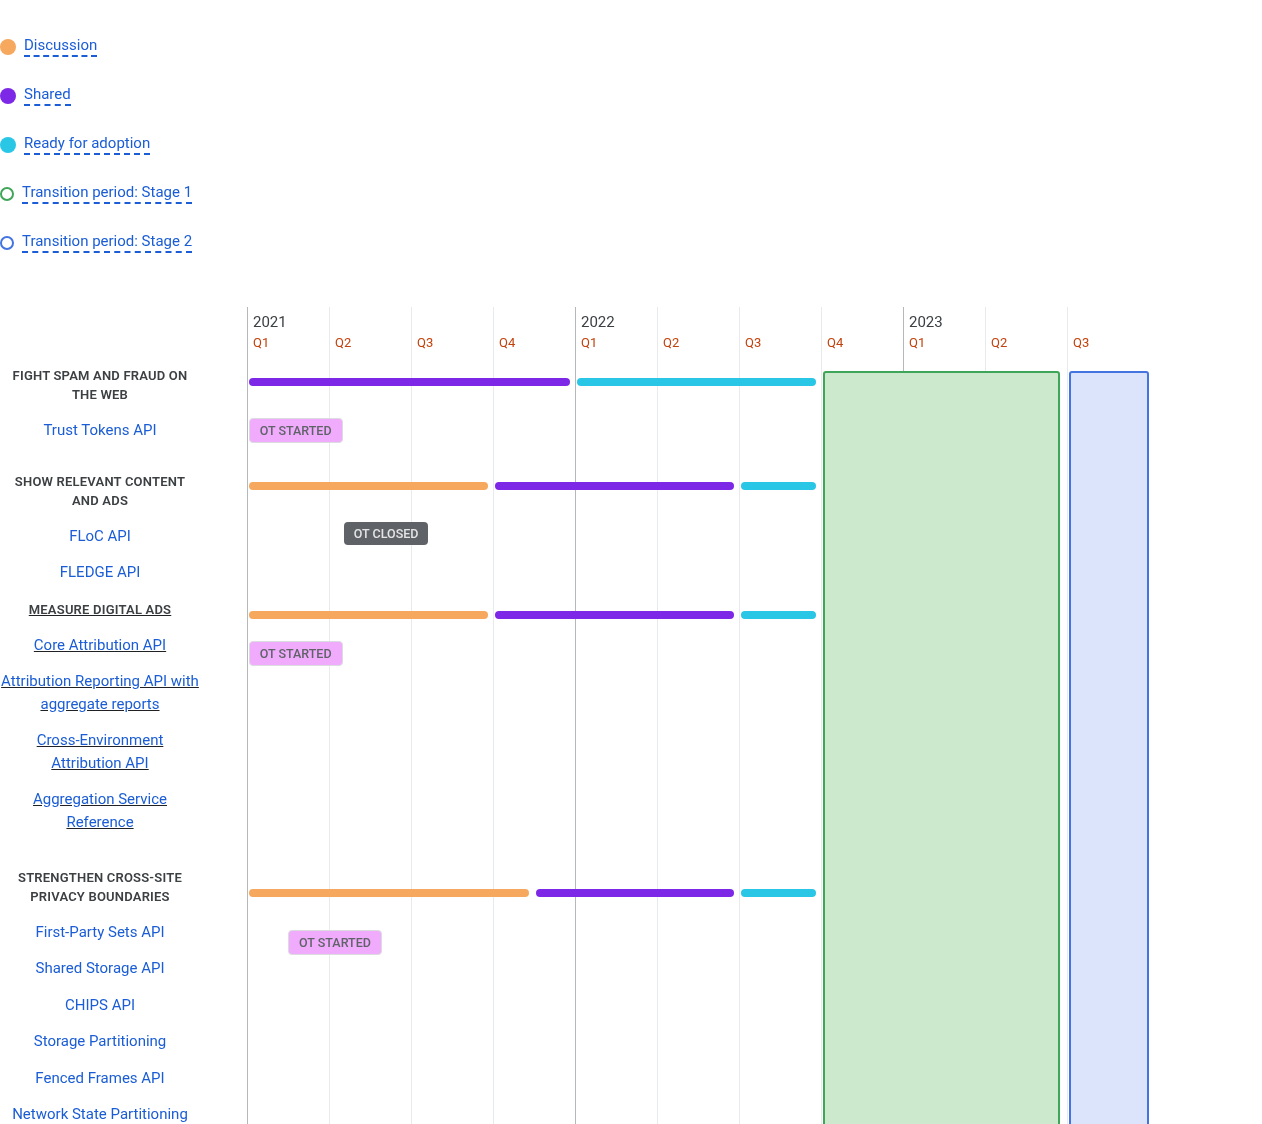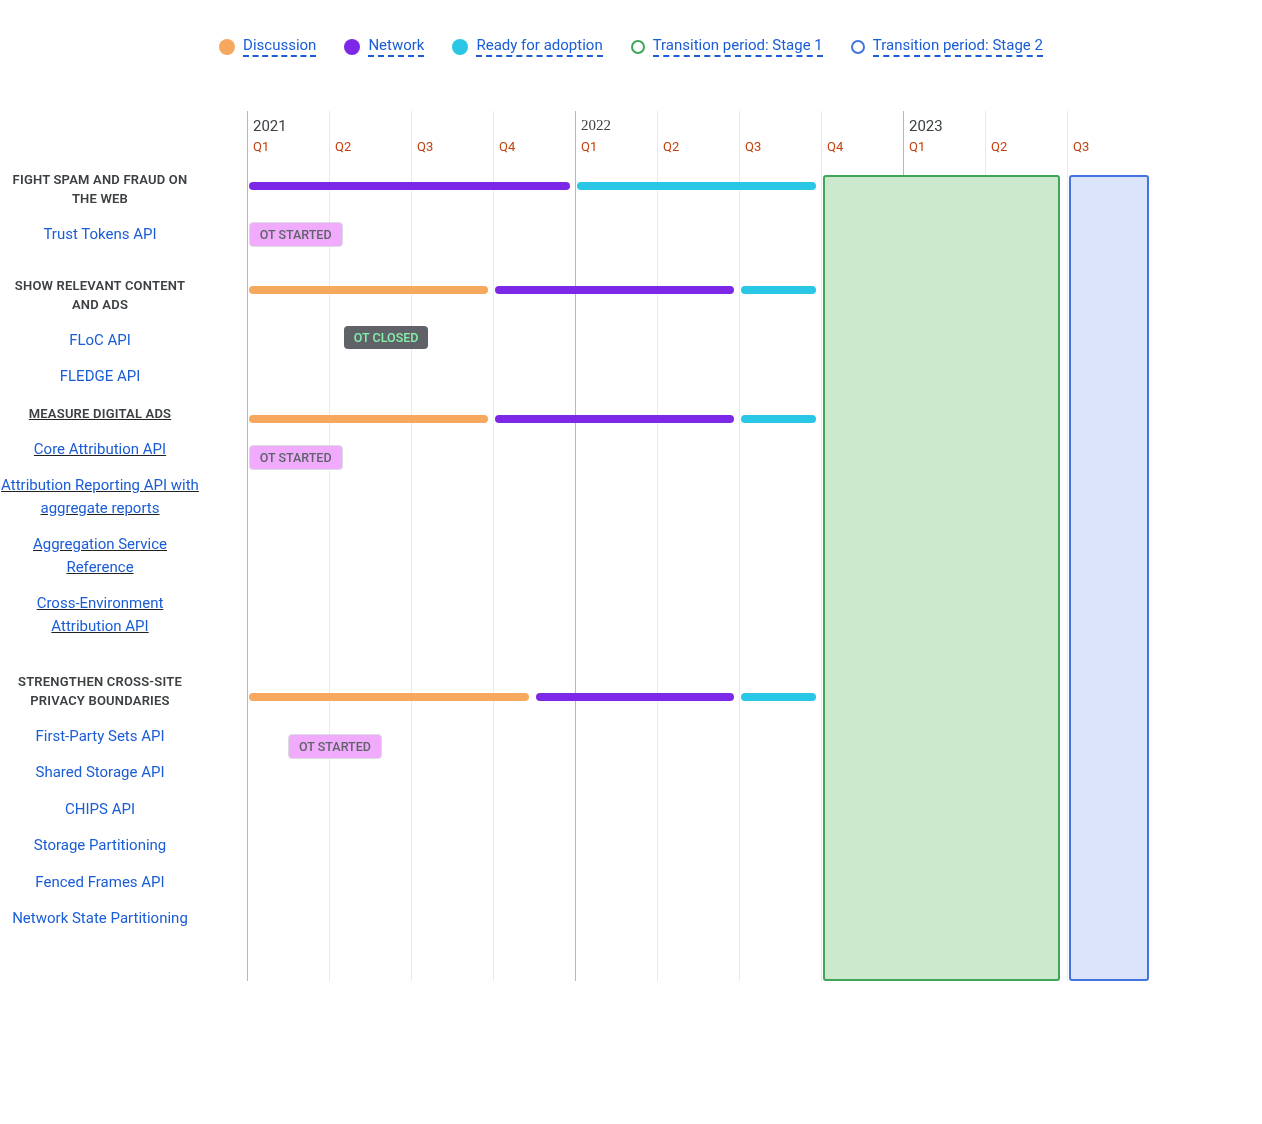--- a/index.html
+++ b/index.html
@@ -9,20 +9,21 @@
     color: #202124;
     width: 1262px;
     padding: 36px 0 0 0;
   }
   
   .legend {
     display: flex;
     justify-content: center;
     gap: 28px;
     margin-bottom: 54px;
+    flex-direction: column;
   }
   .legend-item {
     display: flex;
     align-items: center;
     gap: 8px;
     font-size: 15px;
   }
   .legend-dot {
     width: 16px;
     height: 16px;
@@ -93,21 +94,21 @@
   
   .badge {
     position: absolute;
     font-size: 12.5px;
     font-weight: 500;
     padding: 4px 10px;
     border-radius: 4px;
     white-space: nowrap;
   }
   .badge.light { background: #f0abfc; color: #5f6368; border: 1px solid #dadce0; }
-  .badge.dark  { background: #5f6368; color: #86efac; }
+  .badge.dark  { background: #5f6368; color: #e5e5e5; }
   
   .group-title {
     font-size: 13px;
     font-weight: 600;
     color: #3c4043;
     letter-spacing: 0.2px;
     text-transform: uppercase;
     line-height: 1.45;
   }
   .api-link {
@@ -123,21 +124,21 @@
 </head>
 <body>
 
 <div class="legend" id="legend">
     <div class="legend-item">
       <span class="legend-dot" style="background: rgb(245, 168, 94);"></span>
       <span class="legend-label">Discussion</span>
     </div>
     <div class="legend-item">
       <span class="legend-dot" style="background: rgb(125, 40, 230);"></span>
-      <span class="legend-label">Network</span>
+      <span class="legend-label">Shared</span>
     </div>
     <div class="legend-item">
       <span class="legend-dot" style="background: rgb(42, 198, 230);"></span>
       <span class="legend-label">Ready for adoption</span>
     </div>
     <div class="legend-item">
       <span class="legend-dot outline" style="border-color: rgb(63, 165, 89);"></span>
       <span class="legend-label">Transition period: Stage 1</span>
     </div>
     <div class="legend-item">
@@ -154,22 +155,22 @@
       </div>
       <div class="side-abs" style="top: 152px; margin-top: 14px;">
         <div class="group-title">SHOW RELEVANT CONTENT AND ADS</div>
         <a class="api-link">FLoC API</a>
         <a class="api-link">FLEDGE API</a>
       </div>
       <div class="side-abs" style="top: 294px; text-decoration: underline;">
         <div class="group-title">MEASURE DIGITAL ADS</div>
         <a class="api-link">Core Attribution API</a>
         <a class="api-link">Attribution Reporting API with aggregate reports</a>
+        <a class="api-link">Cross-Environment Attribution API</a>
         <a class="api-link">Aggregation Service Reference</a>
-        <a class="api-link">Cross-Environment Attribution API</a>
       </div>
       <div class="side-abs" style="top: 562px;">
         <div class="group-title">STRENGTHEN CROSS-SITE PRIVACY BOUNDARIES</div>
         <a class="api-link">First-Party Sets API</a>
         <a class="api-link">Shared Storage API</a>
         <a class="api-link">CHIPS API</a>
         <a class="api-link">Storage Partitioning</a>
         <a class="api-link">Fenced Frames API</a>
         <a class="api-link">Network State Partitioning</a>
       </div>
@@ -180,21 +181,21 @@
       <div class="gridline" style="left: 164px; border-left-color: rgb(232, 234, 237);"></div>
       <div class="gridline" style="left: 246px; border-left-color: rgb(232, 234, 237);"></div>
       <div class="gridline" style="left: 328px; border-left-color: rgb(181, 184, 187);"></div>
       <div class="gridline" style="left: 410px; border-left-color: rgb(232, 234, 237);"></div>
       <div class="gridline" style="left: 492px; border-left-color: rgb(232, 234, 237);"></div>
       <div class="gridline" style="left: 574px; border-left-color: rgb(232, 234, 237);"></div>
       <div class="gridline" style="left: 656px; border-left-color: rgb(181, 184, 187);"></div>
       <div class="gridline" style="left: 738px; border-left-color: rgb(232, 234, 237);"></div>
       <div class="gridline" style="left: 820px; border-left-color: rgb(232, 234, 237);"></div>
       <div class="year-label" style="left: 6px;">2021</div>
-      <div class="year-label" style="left: 334px; font-family: Liberation Serif, serif;">2022</div>
+      <div class="year-label" style="left: 334px;">2022</div>
       <div class="year-label" style="left: 662px;">2023</div>
       <div class="q-label" style="left: 6px;">Q1</div>
       <div class="q-label" style="left: 88px;">Q2</div>
       <div class="q-label" style="left: 170px;">Q3</div>
       <div class="q-label" style="left: 252px;">Q4</div>
       <div class="q-label" style="left: 334px;">Q1</div>
       <div class="q-label" style="left: 416px;">Q2</div>
       <div class="q-label" style="left: 498px;">Q3</div>
       <div class="q-label" style="left: 580px;">Q4</div>
       <div class="q-label" style="left: 662px;">Q1</div>

